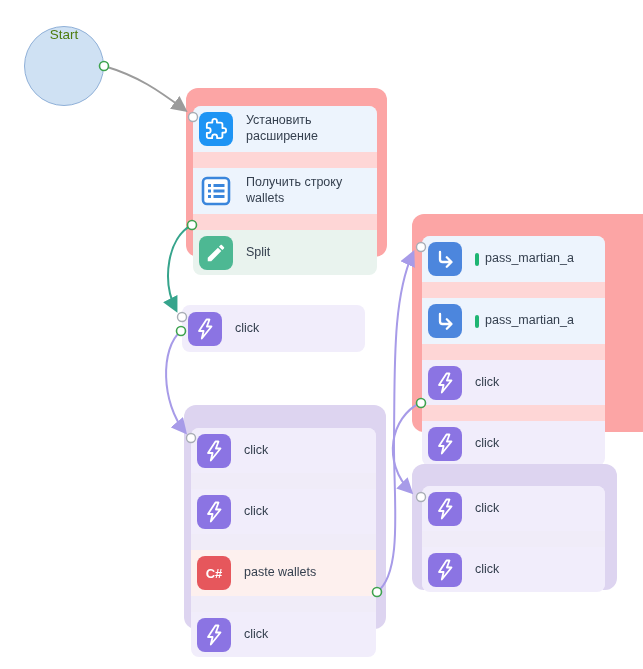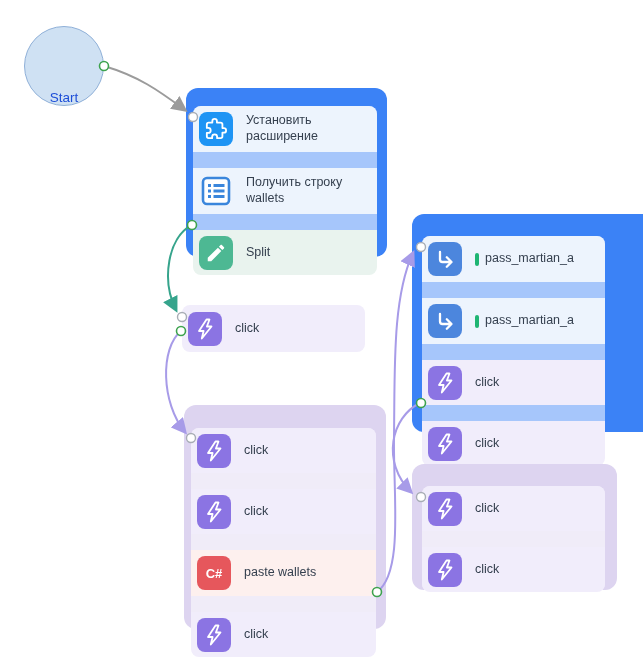--- a/index.html
+++ b/index.html
@@ -1,26 +1,26 @@
 <!DOCTYPE html>
 <html><head>
 <meta charset="utf-8">
 <style>
   html,body{margin:0;padding:0;background:#ffffff;}
   .canvas{position:relative;width:643px;height:669px;background:#ffffff;overflow:hidden;
           font-family:"Liberation Sans","DejaVu Sans",sans-serif;}
 
   
   .start-node{position:absolute;left:24px;top:26px;width:80px;height:80px;border-radius:50%;
-    background:#cfe1f3;border:1px solid #8fb0d8;display:flex;align-items:flex-end;justify-content:center;
-    font-size:13.5px;color:#1d4ed8;box-sizing:border-box;}
+    background:#cfe1f3;border:1px solid #8fb0d8;display:flex;align-items:flex-start;justify-content:center;
+    font-size:13.5px;color:#4d7c0f;box-sizing:border-box;}
 
   
   .group{position:absolute;border-radius:12px;box-sizing:border-box;}
-  .group.blue{background:#3b82f6;}
+  .group.blue{background:#fca5a5;}
   .group.purple{background:#ddd4f0;}
   .items{position:absolute;border-radius:8px;overflow:hidden;background:rgba(255,255,255,0.55);}
 
   .row{display:flex;align-items:center;gap:13px;padding:0 6px 0 6px;box-sizing:border-box;}
   .row + .row{margin-top:16px;}
   .h46{height:46px}.h45{height:45px}
   .row.bg-blue{background:#edf4fd;}
   .row.bg-green{background:#e9f3ee;}
   .row.bg-purple{background:#f1edfb;}
   .row.bg-red{background:#fdf0ee;}

